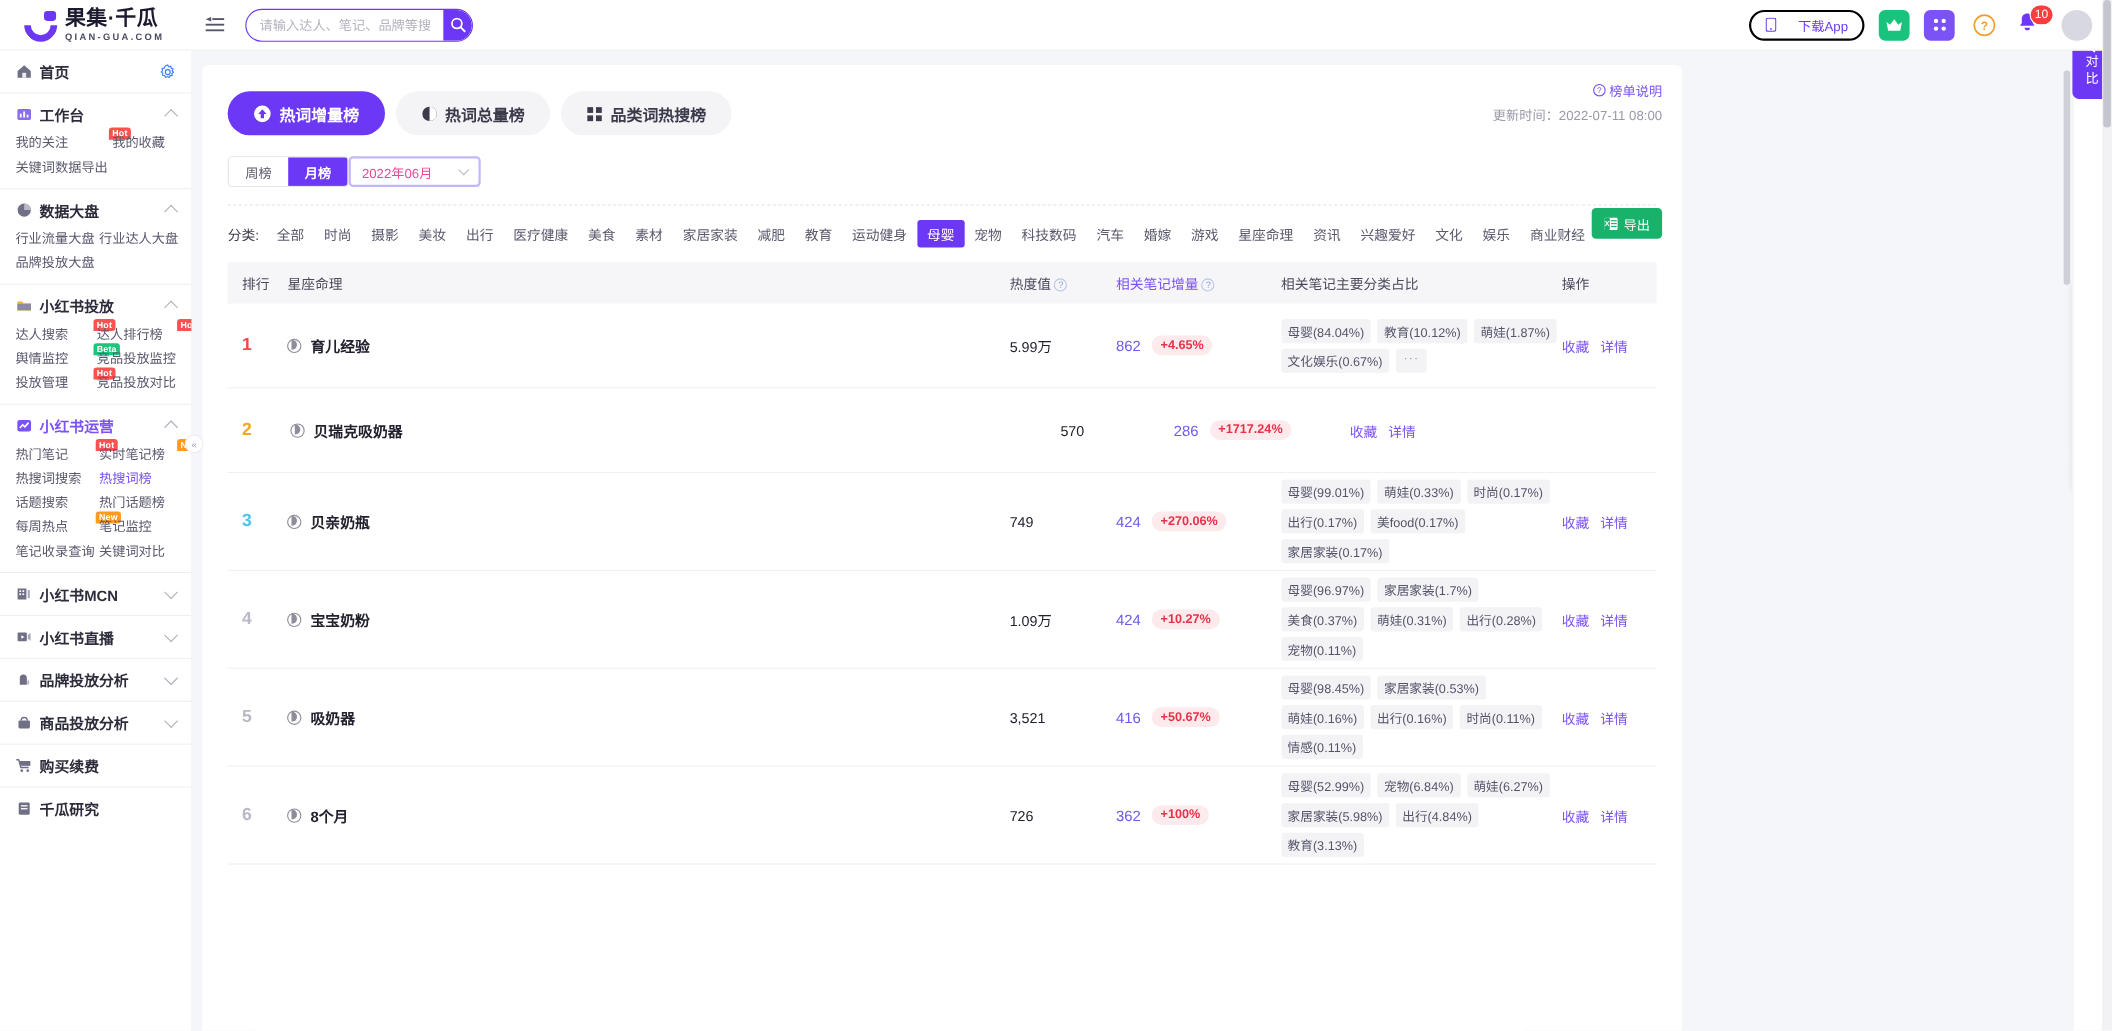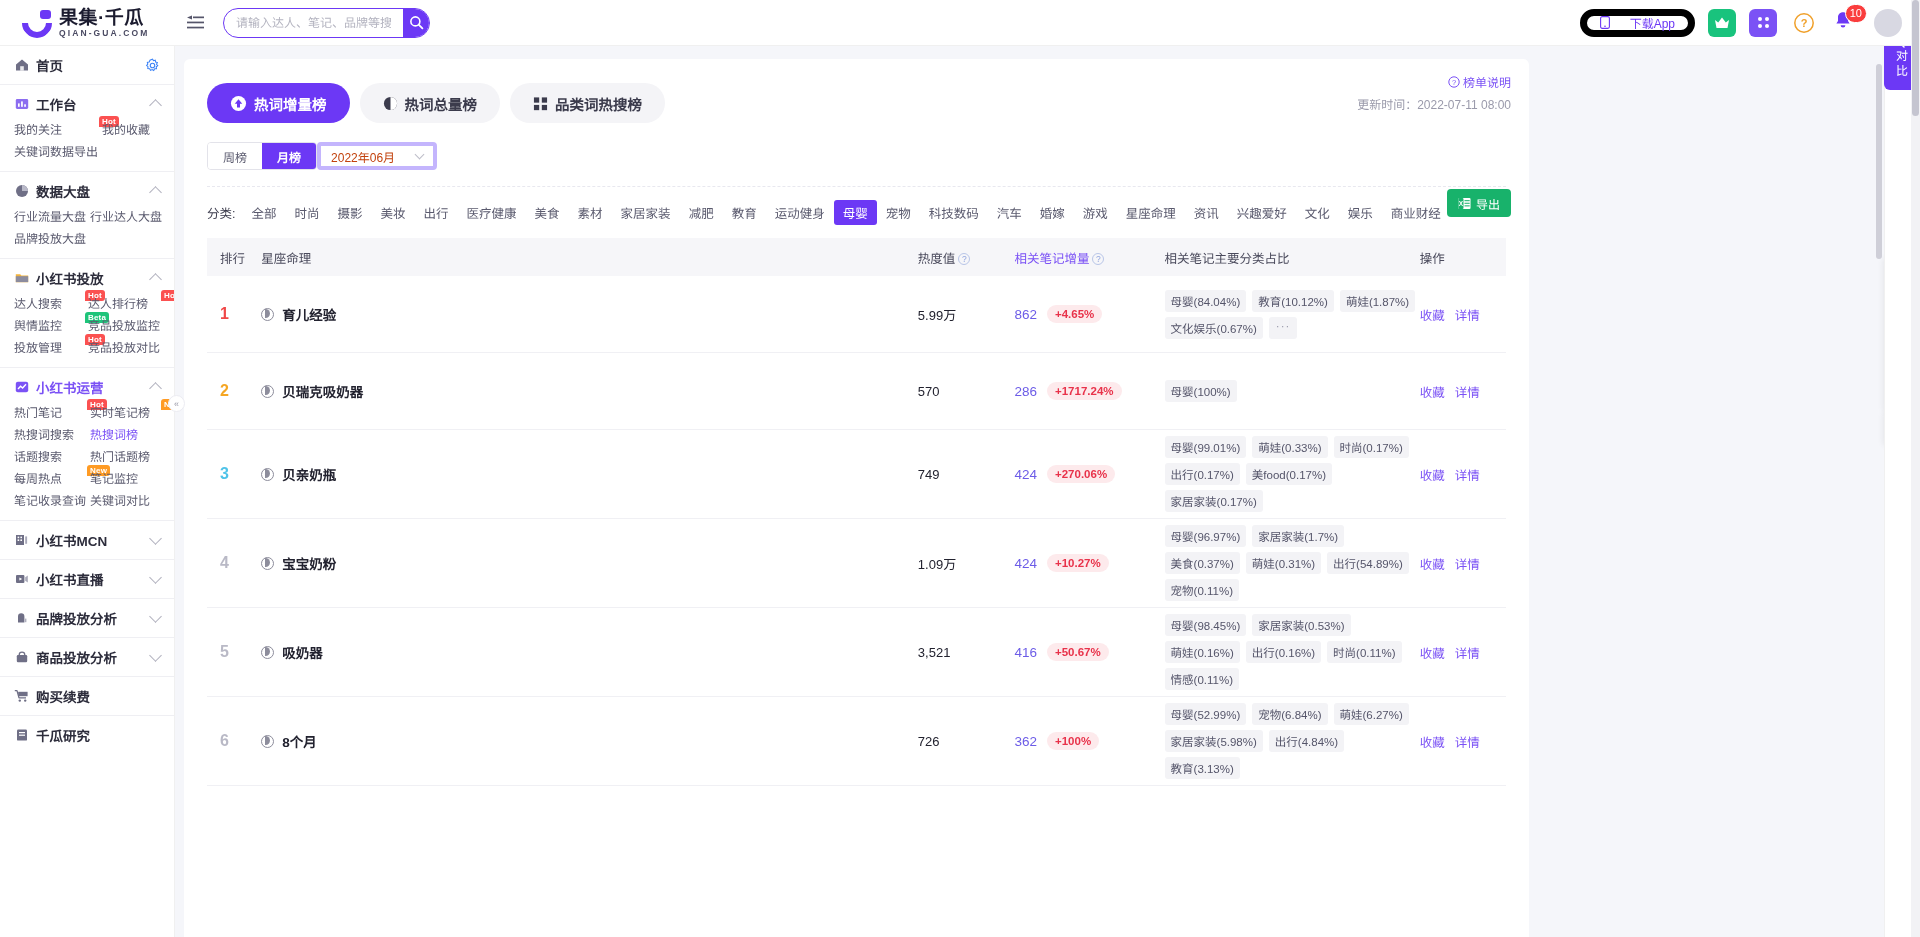--- a/index.html
+++ b/index.html
@@ -58,21 +58,21 @@
     width: 42px; height: 100%; background: #6c38f5; border: none;
     display: flex; align-items: center; justify-content: center; cursor: pointer;
     border-radius: 0 16px 16px 0;
   }
 
   .header-right {
     margin-left: auto; display: flex; align-items: center;
     padding-right: 18px; gap: 13px;
   }
   .dl-app-btn {
-    height: 28px; border: 7px solid #000000; color: #6c38f5;
+    height: 28px; border: 2px solid #000000; color: #6c38f5;
     border-radius: 14px; display: flex; align-items: center; gap: 20px;
     padding: 0 13px; font-size: 12px; cursor: pointer; background: #fff; white-space: nowrap;
   }
   .hicon {
     width: 28px; height: 28px; border-radius: 6px;
     display: flex; align-items: center; justify-content: center; cursor: pointer;
   }
   .hicon.green { background: #19c37d; }
   .hicon.violet { background: #7b52f5; }
   .hicon.plain { background: #fff; }
@@ -159,22 +159,22 @@
   .filters { display: flex; align-items: center; padding: 19px 0 0 23px; gap: 0; }
   .seg {
     display: flex; border: 1px solid #e3e3ea; border-radius: 4px; overflow: hidden; height: 28px;
   }
   .seg-btn {
     padding: 0 15px; font-size: 12px; display: flex; align-items: center; cursor: pointer;
     color: #5a5a6e; background: #fff;
   }
   .seg-btn.active { background: #6c38f5; color: #fff; font-weight: bold; }
   .month-select {
-    width: 120px; height: 28px; border: 4px solid #c4b5fd; border-radius: 4px;
-    display: flex; align-items: center; padding: 0 10px; font-size: 12px; color: #c2410c;
+    width: 120px; height: 28px; border: 2px solid #c4b5fd; border-radius: 4px;
+    display: flex; align-items: center; padding: 0 10px; font-size: 12px; color: #ec4899;
     cursor: pointer; background: #fff;
   }
   .month-select .chev-s {
     margin-left: auto; width: 7px; height: 7px;
     border-left: 1.2px solid #bdbdc9; border-bottom: 1.2px solid #bdbdc9;
     transform: rotate(-45deg); margin-top: -3px;
   }
   .export-btn {
     position: absolute; right: 18px; top: 130px; height: 28px; background: #18b26b;
     color: #fff; border-radius: 4px; display: flex; align-items: center; gap: 5px;
@@ -714,23 +714,20 @@
           <div class="td-rank rk2">2</div>
           <div class="td-name">
             <span class="kw-ico"></span>
             <span class="kw-text">贝瑞克吸奶器</span>
           </div>
           <div class="td-heat">570</div>
           <div class="td-inc">
             <span class="inc-num">286</span>
             <span class="inc-pct">+1717.24%</span>
           </div>
-          <div class="td-cat">
-            <span class="chip">母婴(100%)</span>
-          </div>
           <div class="td-op">
             <span class="op-link">收藏</span>
             <span class="op-link">详情</span>
           </div>
         </div>
 
         <div class="trow">
           <div class="td-rank rk3">3</div>
           <div class="td-name">
             <span class="kw-ico"></span>
@@ -764,21 +761,21 @@
           <div class="td-heat">1.09万</div>
           <div class="td-inc">
             <span class="inc-num">424</span>
             <span class="inc-pct">+10.27%</span>
           </div>
           <div class="td-cat">
             <span class="chip">母婴(96.97%)</span>
             <span class="chip">家居家装(1.7%)</span>
             <span class="chip">美食(0.37%)</span>
             <span class="chip">萌娃(0.31%)</span>
-            <span class="chip">出行(54.89%)</span>
+            <span class="chip">出行(0.28%)</span>
             <span class="chip">宠物(0.11%)</span>
           </div>
           <div class="td-op">
             <span class="op-link">收藏</span>
             <span class="op-link">详情</span>
           </div>
         </div>
 
         <div class="trow">
           <div class="td-rank rkn">5</div>

